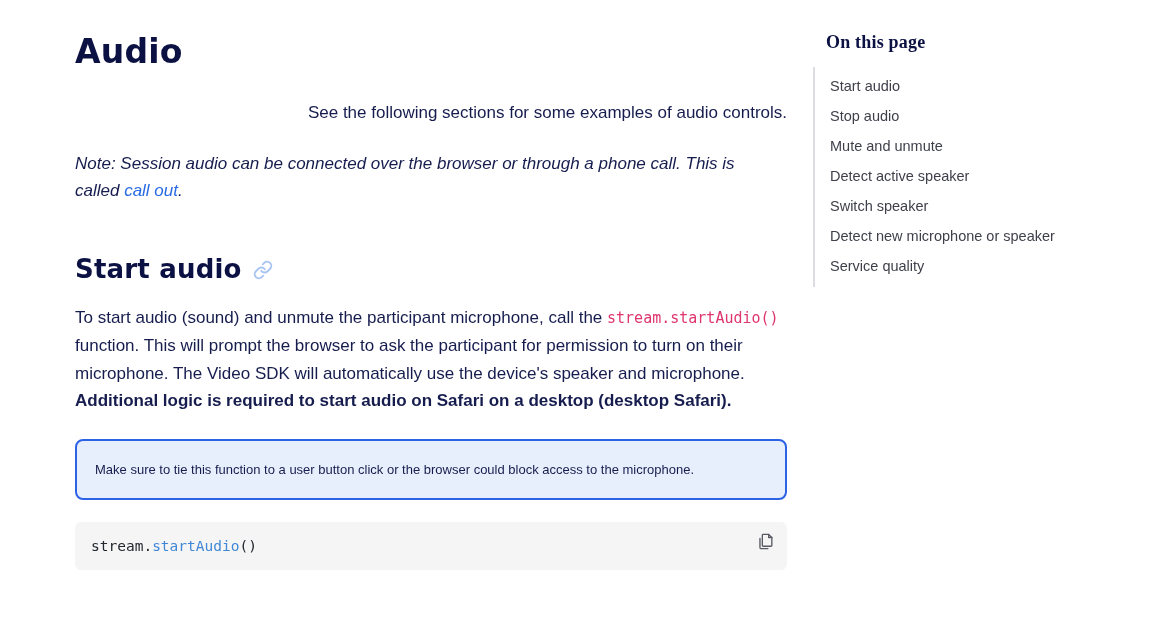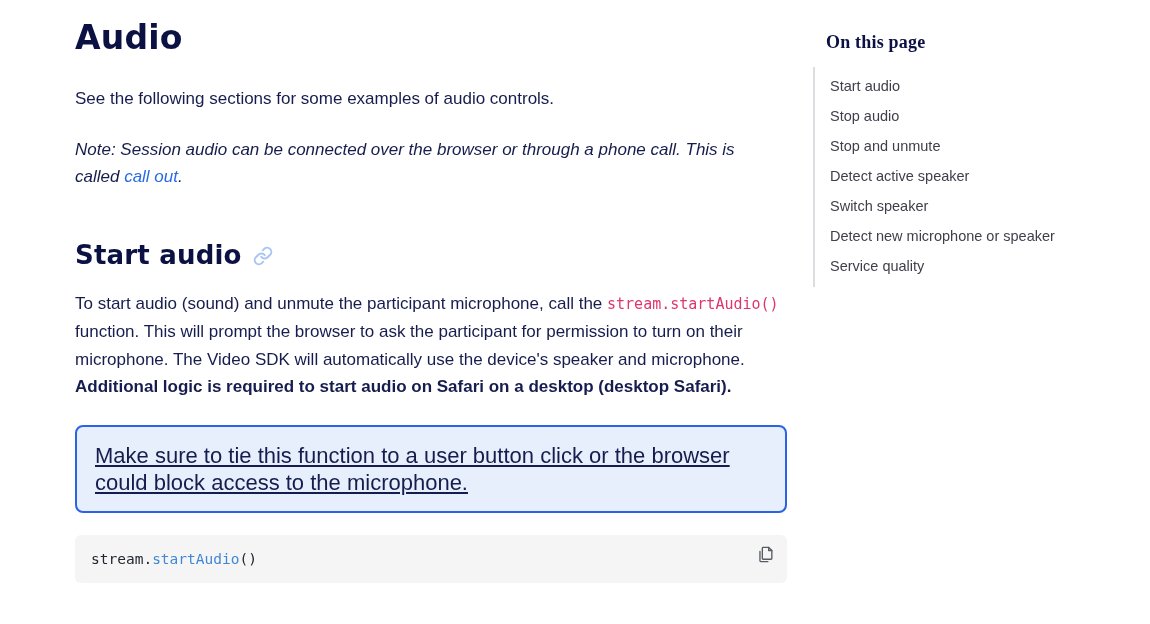--- a/index.html
+++ b/index.html
@@ -8,34 +8,35 @@
     width: 1150px; height: 624px;
     position: relative; overflow: hidden;
     font-family: "Liberation Sans", sans-serif;
     color: var(--ink-body, #161d4e);
   }
 
   
   main { position: absolute; left: 75px; top: 0; width: 712px; }
 
   h1 {
-    margin-top: 18px;
+    margin-top: 32px;
     font-family: "DejaVu Sans", sans-serif;
     font-weight: bold;
     font-size: 33px;
     line-height: 1.2;
     color: var(--ink-heading, #0b1142);
     letter-spacing: 0.2px;
   }
 
   p.intro {
     margin-top: 27px;
     font-size: 17px;
     line-height: 27px;
     color: var(--ink-body, #161d4e);
+    text-align: right;
   }
 
   p.note {
     margin-top: 24px;
     max-width: 700px;
     font-size: 17px;
     line-height: 27px;
     font-style: italic;
     font-weight: normal;
     color: var(--ink-body, #161d4e);
@@ -74,24 +75,23 @@
   }
 
   .callout {
     margin-top: 24px;
     border: 2px solid var(--callout-border, #2c63e6);
     background: var(--callout-bg, #e8effc);
     border-radius: 8px;
     padding: 15px 18px;
   }
   .callout p {
-    font-size: 22px;
+    font-size: 13px;
     line-height: 27px;
     color: var(--ink-body, #161d4e);
-    text-decoration: underline;
   }
 
   .codeblock {
     position: relative;
     margin-top: 22px;
     background: var(--code-bg, #f5f5f6);
     border-radius: 6px;
     padding: 15px 16px;
   }
   .codeblock pre {
@@ -175,19 +175,19 @@
     </button>
   </div>
 
 </main>
 
 <aside>
   <h3>On this page</h3>
   <ul>
     <li>Start audio</li>
     <li>Stop audio</li>
-    <li>Stop and unmute</li>
+    <li>Mute and unmute</li>
     <li>Detect active speaker</li>
     <li>Switch speaker</li>
     <li>Detect new microphone or speaker</li>
     <li>Service quality</li>
   </ul>
 </aside>
 
 </body></html>

